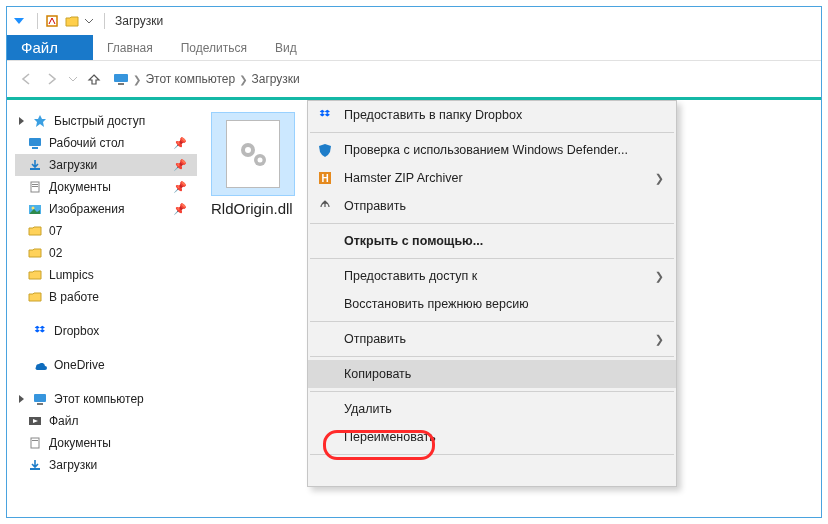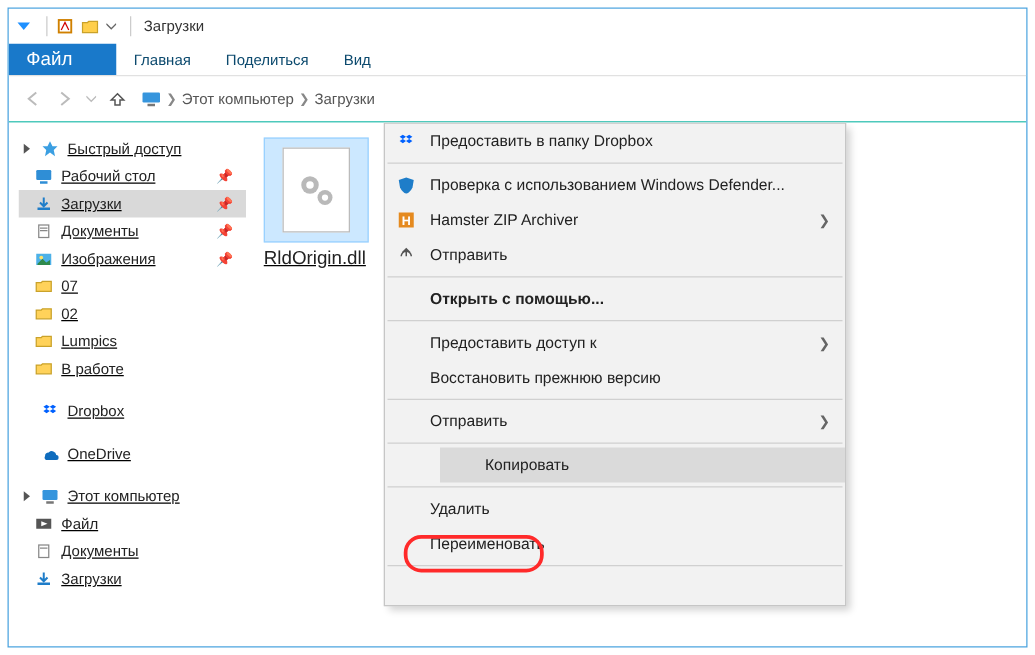--- a/index.html
+++ b/index.html
@@ -8,33 +8,33 @@
   .window { width: 816px; height: 512px; border: 1px solid #4aa3df; background: #fff; display: flex; flex-direction: column; overflow: hidden; }
 
   
   .titlebar { height: 28px; display: flex; align-items: center; padding: 0 4px; background: #fff; font-size: 12px; color: #333; }
   .titlebar .tbicon { width: 16px; height: 16px; margin-right: 4px; display:flex; align-items:center; justify-content:center; }
   .titlebar .sep { width: 1px; height: 16px; background: #ccc; margin: 0 6px; }
   .titlebar .title { margin-left: 4px; }
 
   
   .ribbon { height: 26px; background: #fff; display: flex; align-items: stretch; font-size: 12px; border-bottom: 1px solid #e1e1e1; }
-  .ribbon .tab { padding: 0 14px; display: flex; align-items: center; color: #0c4a6e; cursor: default; }
+  .ribbon .tab { padding: 0 14px; display: flex; align-items: center; color: #737373; cursor: default; }
   .ribbon .tab.file { background: #1979ca; color: #fff; }
 
   
   .navbar { height: 36px; display: flex; align-items: center; padding: 0 8px; gap: 4px; font-size: 12px; color: #555; }
   .navbtn { width: 22px; height: 22px; display:flex; align-items:center; justify-content:center; color:#888; }
   .navbtn.dis { color: #bbb; }
   .breadcrumb { display:flex; align-items:center; gap:4px; margin-left: 4px; }
   .bc-sep { color: #888; font-size: 10px; }
   .pcicon { width:16px; height:16px; }
 
   
-  .body { flex: 1; display: flex; overflow: hidden; border-top: 1px solid #14b8a6; text-decoration: underline; }
+  .body { flex: 1; display: flex; overflow: hidden; border-top: 3px solid #14b8a6; }
   .sidebar { width: 190px; background: #fff; padding: 10px 0 0 8px; font-size: 12px; color: #222; overflow: hidden; }
   .side-item { height: 22px; display:flex; align-items:center; gap:6px; padding-left: 12px; position:relative; }
   .side-item.top { padding-left: 4px; }
   .side-item .pin { position:absolute; right:10px; color:#8a8a8a; font-size:11px; }
   .side-item.sel { background: #d9d9d9; }
   .side-item.space { height: 12px; }
   .side-ico { width:16px; height:16px; display:flex; align-items:center; justify-content:center; }
   .tri { width:0; height:0; border-top:4px solid transparent; border-bottom:4px solid transparent; border-left:5px solid #555; margin-right:2px; }
 
   .content { flex:1; position: relative; background:#fff; padding: 12px 0 0 14px; }
@@ -347,21 +347,21 @@
           </div>
           <div class="mi">
             <span>Восстановить прежнюю версию</span>
           </div>
           <div class="msep"></div>
           <div class="mi">
             <span>Отправить</span>
             <span class="arrow">❯</span>
           </div>
           <div class="msep"></div>
-          <div class="mi hover" style="position:relative;margin-left:44px;">
+          <div class="mi hover" style="position:relative;">
             <span>Копировать</span>
           </div>
           <div class="msep"></div>
           <div class="mi">
             <span>Удалить</span>
           </div>
           <div class="mi">
             <span>Переименовать</span>
           </div>
           <div class="msep"></div>

